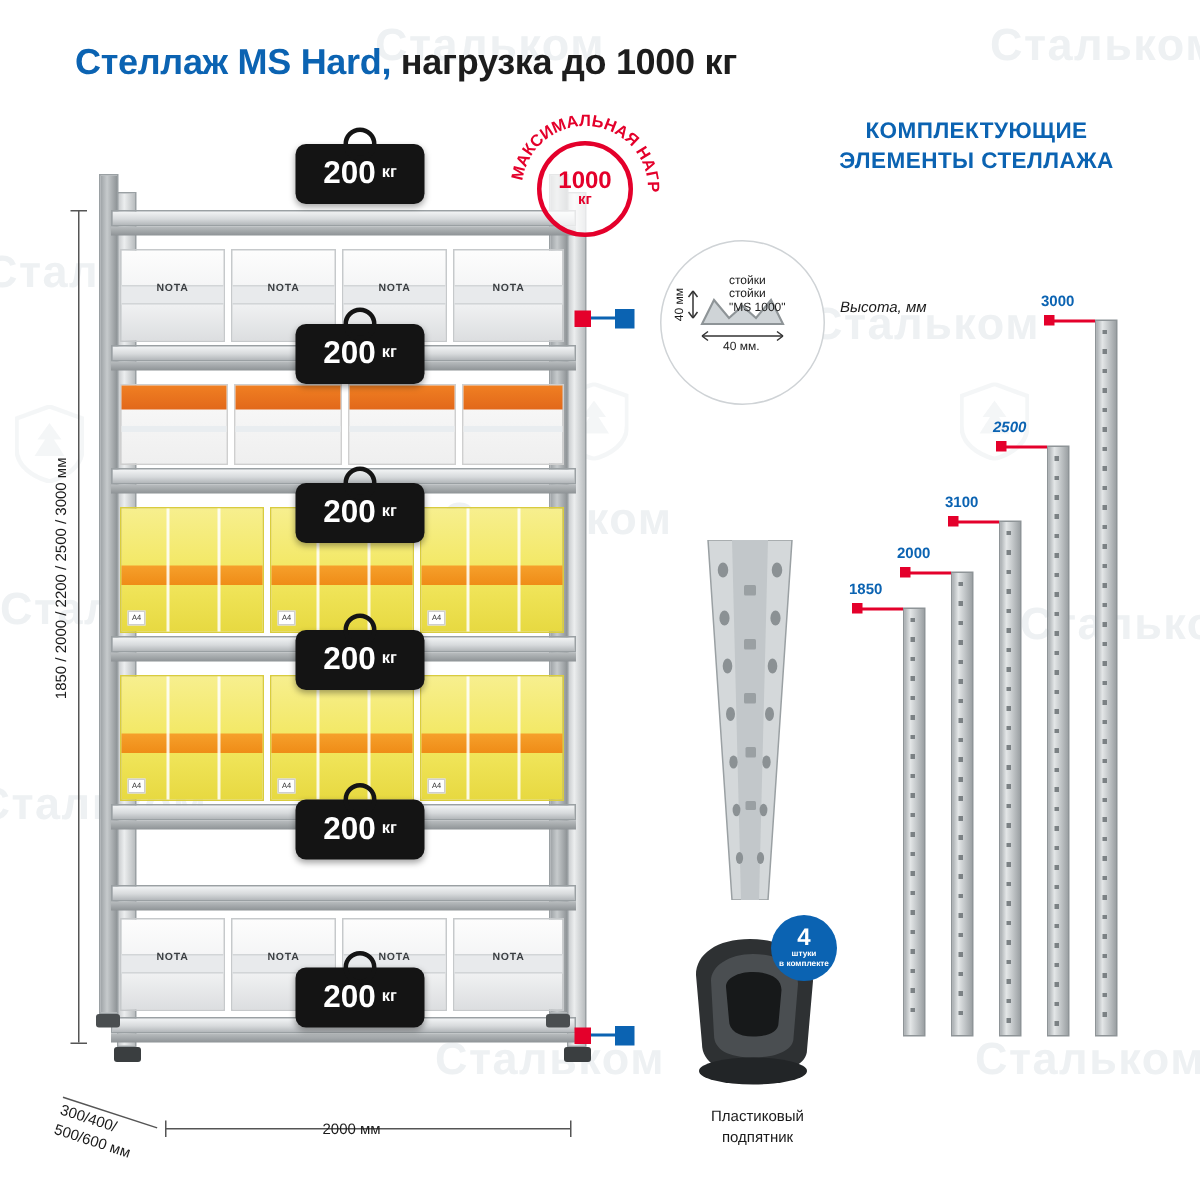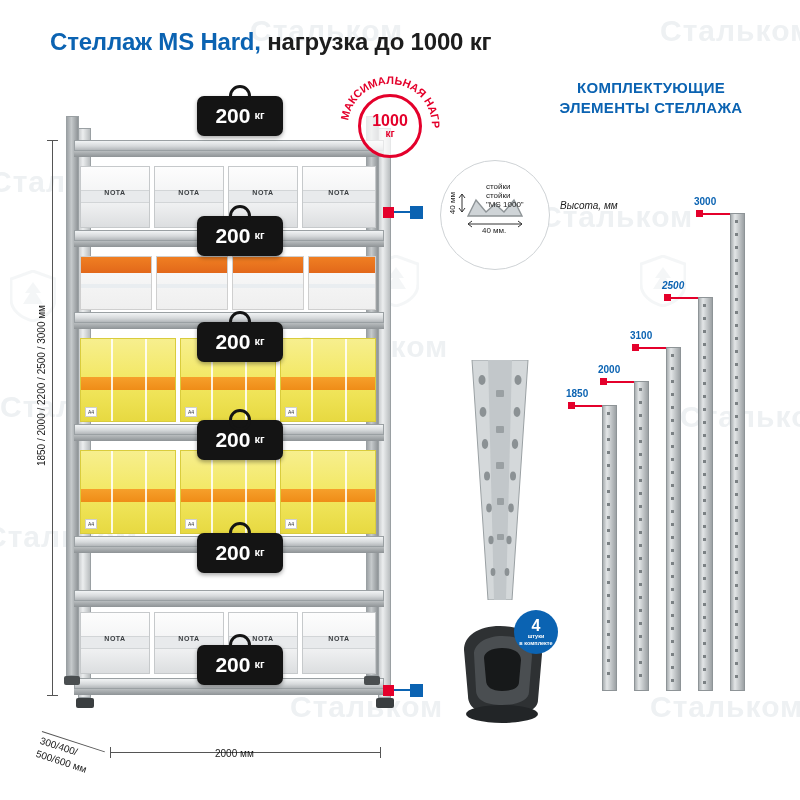--- a/index.html
+++ b/index.html
@@ -536,20 +536,24 @@
       <path d="M26 80 L24 44 C24 34 36 26 52 26 C70 26 82 34 82 46 L79 82 C79 90 68 95 52 95 C36 95 26 90 26 80 Z" fill="#4a4e51"></path>
       <path d="M36 70 L34 48 C34 42 42 38 52 38 C63 38 71 42 71 50 L69 72 C69 78 62 81 52 81 C42 81 36 77 36 70 Z" fill="#17191a"></path>
       <ellipse cx="52" cy="104" rx="36" ry="9" fill="#222527"></ellipse>
     </svg>
     <div class="qty-badge">
       <div class="n">4</div>
       <div class="t">штуки</div>
       <div class="t">в комплекте</div>
     </div>
   </div>
+  <div class="foot-caption">
+    <div>Пластиковый</div>
+    <div>подпятник</div>
+  </div>
 
   <div class="hlabel-top">Высота, мм</div>
 
   <div id="heights">
 
     <div class="hpost" style="left:170px; top:28px; height:478px;">
         <div class="holes"></div>
       </div>
     <div class="hpost" style="left:138px; top:112px; height:394px;">
         <div class="holes"></div>

